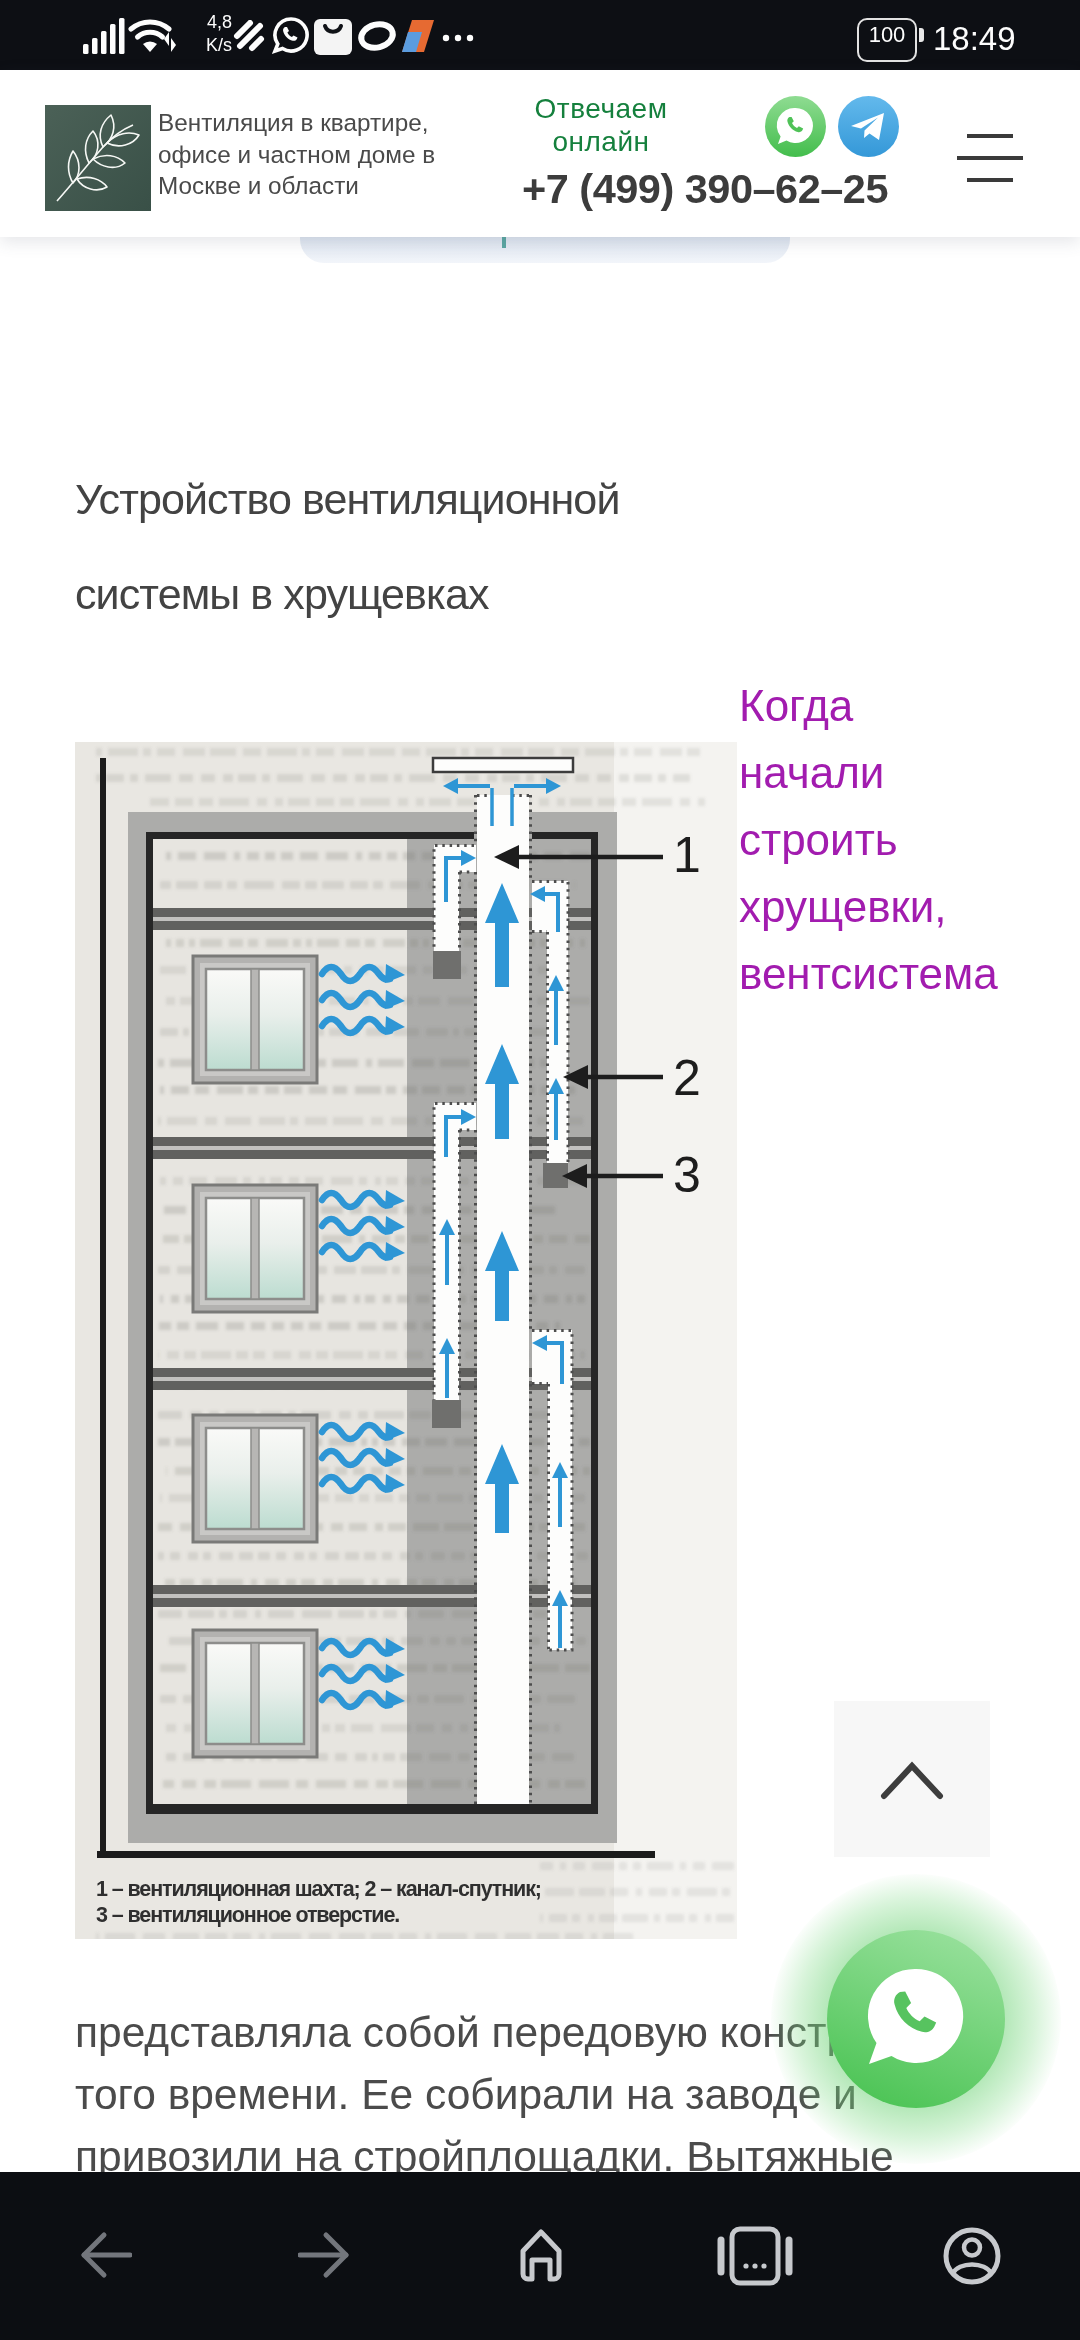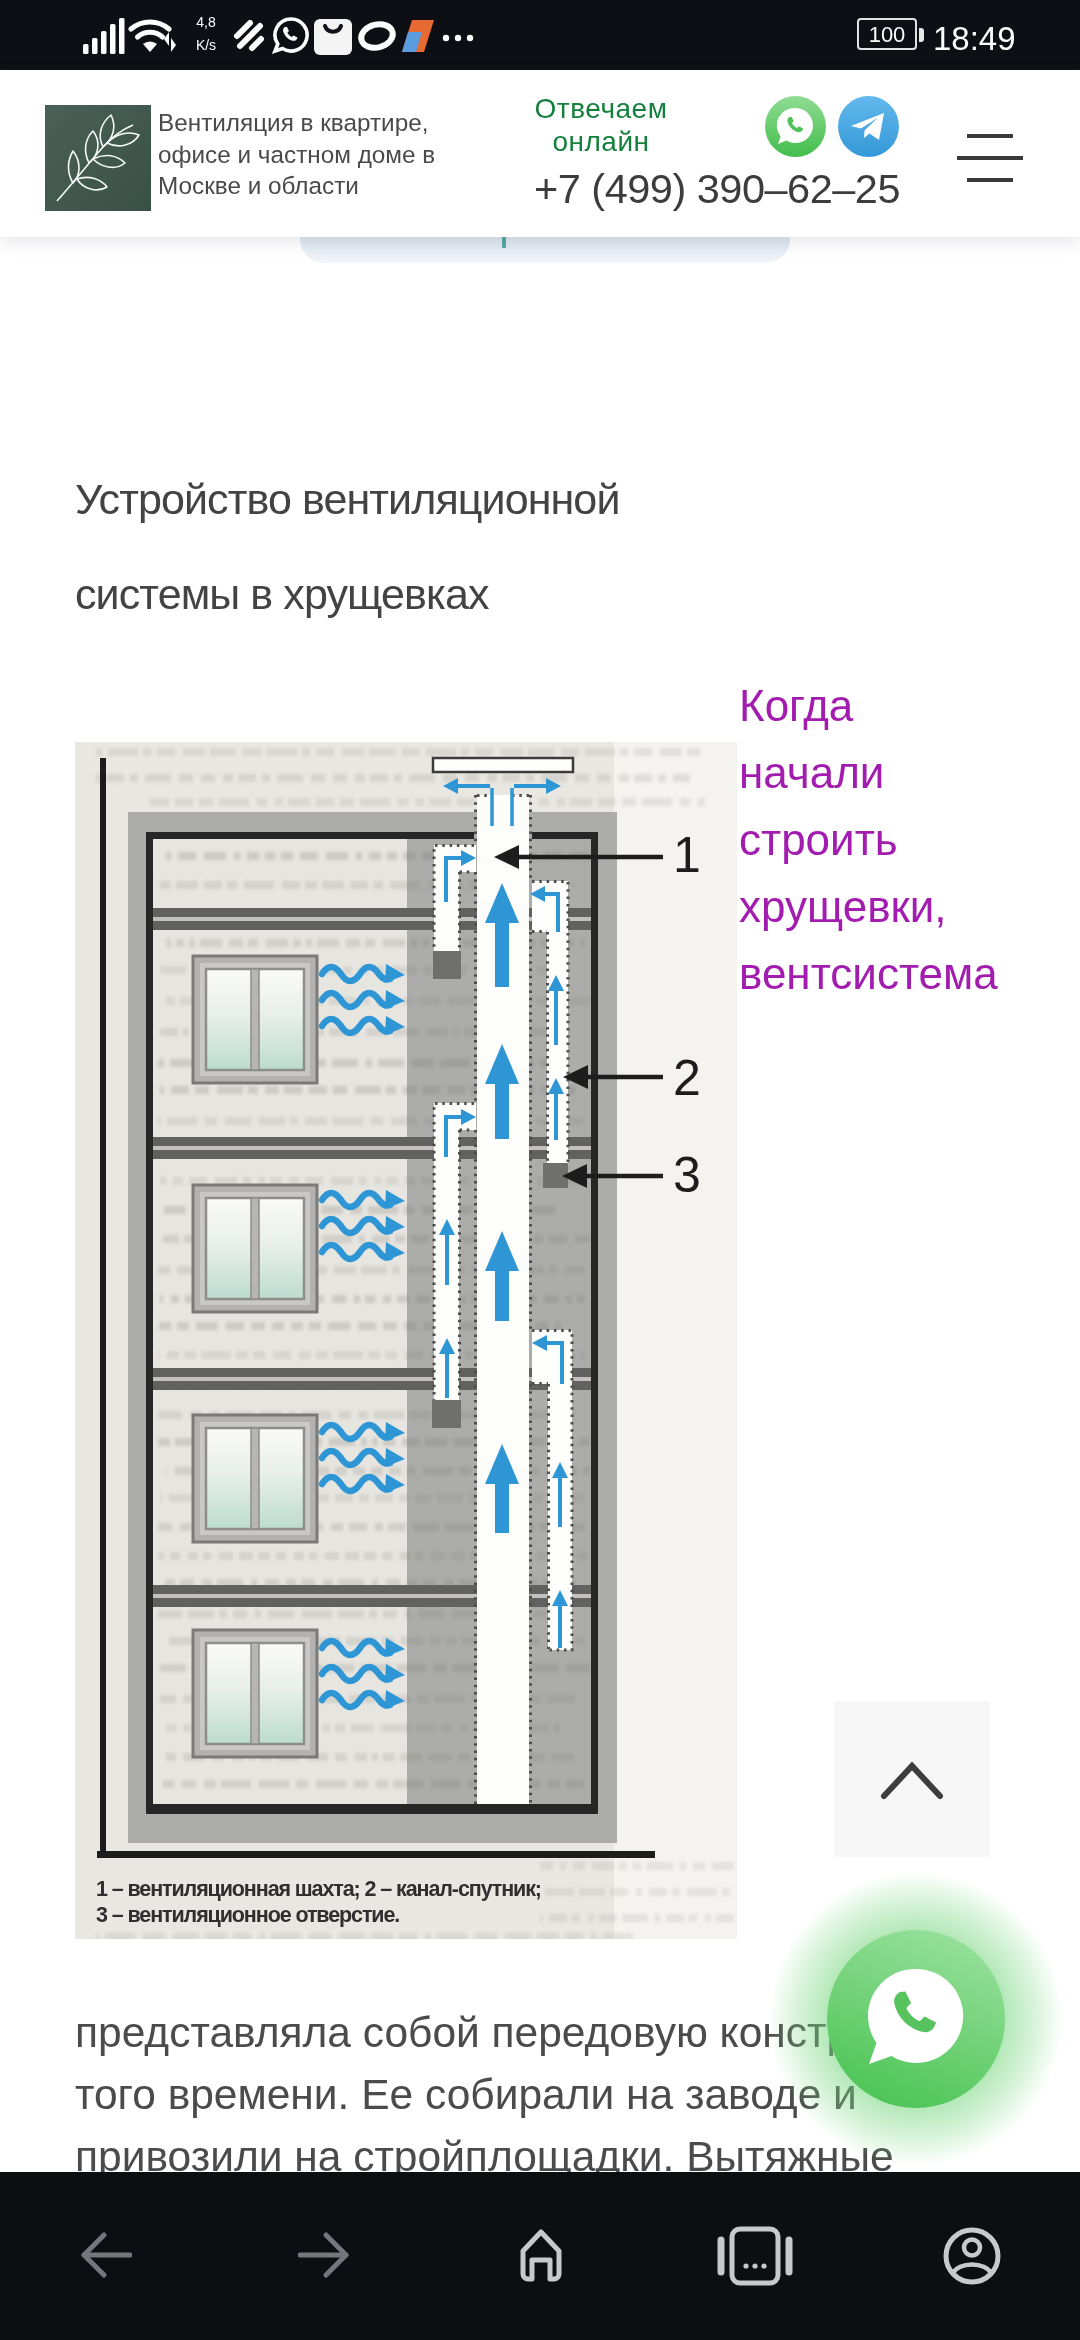--- a/index.html
+++ b/index.html
@@ -24,21 +24,21 @@
 <svg class="abs" style="left:128px;top:17px" width="48" height="40" viewBox="0 0 48 40">
 <g fill="none" stroke="#fdfdfd" stroke-width="5" stroke-linecap="round">
 <path d="M3 12 A29 29 0 0 1 41 12"></path>
 <path d="M9.5 20 A19 19 0 0 1 34.5 20"></path>
 </g>
 <path d="M15 27 A11 11 0 0 1 29 27 L22 35 Z" fill="#fdfdfd"></path>
 <path d="M36 22 l5 -7 l0 14 z" fill="#fdfdfd"></path>
       <path d="M48 28 l-5 7 l0 -14 z" fill="#fdfdfd"></path>
     </svg>
 
-<div class="abs" style="left:180px;top:11px;width:52px;text-align:center;color:#fdfdfd;font-size:14px;line-height:23px">4,8<br>K/s</div>
+<div class="abs" style="left:180px;top:11px;width:52px;text-align:right;color:#fdfdfd;font-size:18px;line-height:23px">4,8<br>K/s</div>
 
 <svg class="abs" style="left:230px;top:20px" width="36" height="33" viewBox="0 0 36 33">
 <g stroke="#fdfdfd" stroke-width="6" stroke-linecap="round" fill="none">
 <path d="M7 16 L20 3"></path>
         <path d="M10 26 L30 6"></path>
         <path d="M22 28 L31 19"></path>
       </g>
     </svg>
 
 <svg class="abs" style="left:271px;top:16px" width="40" height="40" viewBox="0 0 40 40">
@@ -62,21 +62,21 @@
     </svg>
 
 <svg class="abs" style="left:440px;top:32px" width="46" height="12" viewBox="0 0 46 12">
       <g fill="#fdfdfd">
         <circle cx="6" cy="6" r="3.2"></circle>
         <circle cx="18" cy="6" r="3.2"></circle>
         <circle cx="30" cy="6" r="3.2"></circle>
       </g>
     </svg>
 
-<div class="abs" style="left:857px;top:18px;width:60px;height:32px;border:2.5px solid #e2e2e2;border-radius:4px;color:#fdfdfd;font-size:22px;line-height:30px;text-align:center">100</div>
+<div class="abs" style="left:857px;top:18px;width:60px;height:44px;border:2.5px solid #e2e2e2;border-radius:10px;color:#fdfdfd;font-size:22px;line-height:30px;text-align:center">100</div>
 <div class="abs" style="left:919px;top:28px;width:5px;height:14px;background:#e8e8e8;border-radius:0 3px 3px 0"></div>
 
 <div class="abs" style="left:933px;top:20px;width:110px;color:#fdfdfd;font-size:33px;font-weight:400">18:49</div>
 
 <div class="abs" style="left:300px;top:237px;width:490px;height:26px;border-radius:0 0 24px 24px;background:linear-gradient(180deg,#dde5f0,#f2f5fa)"></div>
 <div class="abs" style="left:502px;top:237px;width:3.5px;height:11px;background:#5aa7a2"></div>
 
 <div class="abs" style="left:0;top:70px;width:1080px;height:167px;background:#fff;box-shadow:0 5px 16px rgba(70,80,100,0.14)"></div>
 
 <svg class="abs" style="left:45px;top:105px" width="106" height="106" viewBox="0 0 106 106">
@@ -118,21 +118,21 @@
 <defs>
         <linearGradient id="tg" x1="0" y1="0" x2="0" y2="1">
           <stop offset="0" stop-color="#63b9ec"></stop>
           <stop offset="1" stop-color="#3498d8"></stop>
         </linearGradient>
       </defs>
 <circle cx="30.5" cy="30.5" r="30.5" fill="url(#tg)"></circle>
 <path d="M13 30 L46 17 L41 44 L31.5 37.5 L26 42 L26.5 34.5 L40 21.5 L23 32.5 Z" fill="#fff"></path>
     </svg>
 
-<div class="abs" style="left:500px;top:165px;width:400px;text-align:right;font-size:41.5px;font-weight:400;color:#3c3c3c;letter-spacing:-0.5px">+7 (499) 390–62–25</div>
+<div class="abs" style="left:488px;top:165px;width:400px;text-align:right;font-size:41.5px;font-weight:700;color:#3c3c3c;letter-spacing:-0.5px">+7 (499) 390–62–25</div>
 
 <div class="abs" style="left:967px;top:134px;width:46px;height:4px;background:#3a3a3a"></div>
 <div class="abs" style="left:957px;top:156px;width:66px;height:4px;background:#3a3a3a"></div>
 <div class="abs" style="left:967px;top:178px;width:46px;height:4px;background:#3a3a3a"></div>
 
 <div class="abs" style="left:75px;top:452px;width:980px;font-size:43px;font-weight:400;line-height:95px;color:#434343;letter-spacing:-0.9px">Устройство вентиляционной<br>системы в хрущевках</div>
 
 <div class="abs" style="left:739px;top:672px;width:270px;font-size:44px;line-height:67px;color:#a21caf">Когда начали строить хрущевки, вентсистема</div>
 
 <div class="abs" style="left:75px;top:742px;width:662px;height:1197px"><svg width="662" height="1197" viewBox="75 742 662 1197">

